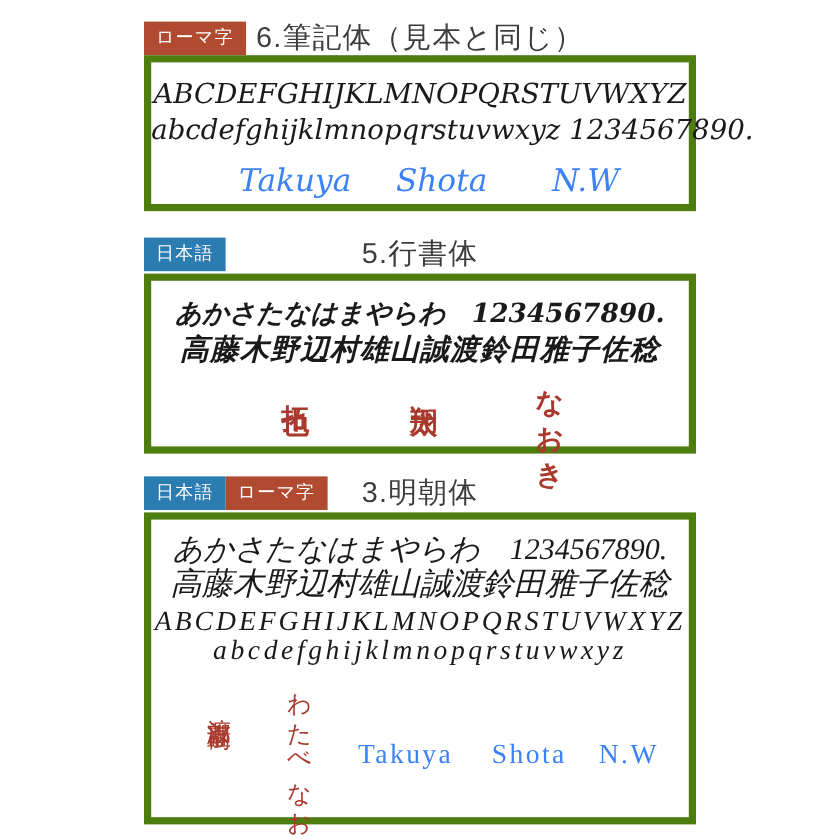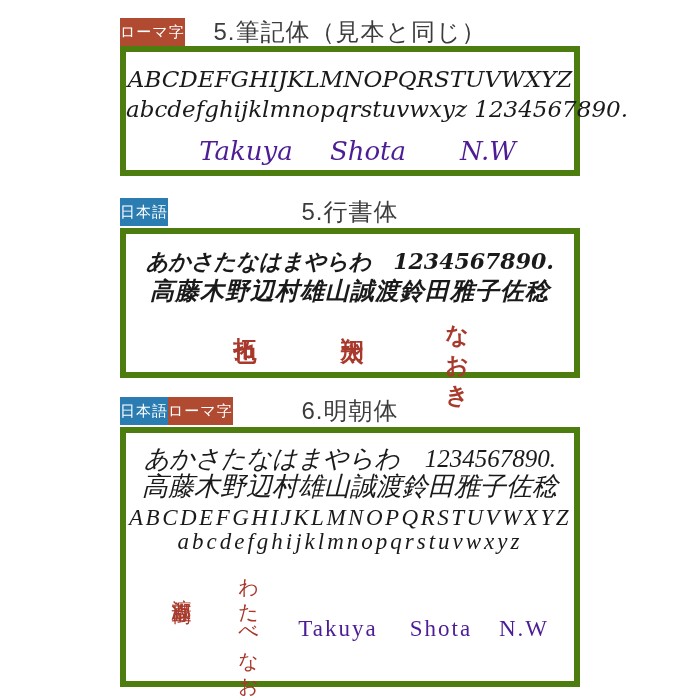--- a/index.html
+++ b/index.html
@@ -2,21 +2,21 @@
 <html><head>
 <meta charset="utf-8">
 <style>
   html,body{margin:0;padding:0;background:#ffffff;}
   body{width:700px;height:700px;font-family:"Liberation Sans",sans-serif;}
   .canvas{position:relative;width:700px;height:700px;background:#ffffff;overflow:hidden;}
 
   .section{position:absolute;left:120px;width:460px;}
   .sec-header{position:relative;height:28px;}
   .badge-row{position:absolute;left:0;top:0;display:flex;}
-  .badge{color:#ffffff;font-size:15px;line-height:28px;padding:0 0;letter-spacing:1px;white-space:nowrap;}
+  .badge{color:#ffffff;font-size:15px;line-height:28px;padding:0 10px;letter-spacing:1px;white-space:nowrap;}
   .badge.red{background:#b04a31;}
   .badge.blue{background:#2a7cb1;text-align:right;}
   .sec-title{position:absolute;left:0;right:0;top:0;text-align:center;font-size:24px;line-height:28px;color:#3c3c3c;font-weight:500;letter-spacing:1px;}
 
   .sample-box{position:relative;border:6px solid #4d7c0f;background:#ffffff;box-sizing:border-box;}
   .box1{height:130px;margin-top:0px;}
   .box2{height:150px;margin-top:2px;}
   .box3{height:260px;margin-top:2px;}
 
   .line{text-align:center;color:#1a1a1a;white-space:nowrap;font-style:italic;}
@@ -31,40 +31,40 @@
   .box2 .l1{padding-top:13px;font-size:22px;line-height:29px;}
   .box2 .l2{font-size:24px;line-height:30px;letter-spacing:1px;}
 
   
   .mincho{font-family:"Liberation Serif","DejaVu Serif",serif;}
   .box3 .l1{padding-top:12px;font-size:25px;line-height:28px;}
   .box3 .l2{font-size:26px;line-height:27px;}
   .box3 .l3{margin-top:6px;font-size:23px;line-height:24px;letter-spacing:2.5px;}
   .box3 .l4{font-size:23px;line-height:24px;letter-spacing:3px;}
 
-  .accent{color:#4c1d95;}
+  .accent{color:#3b82f6;}
   .name-abs{position:absolute;transform:translateX(-50%);white-space:nowrap;}
   .vname{position:absolute;transform:translateX(-50%);writing-mode:vertical-rl;text-orientation:upright;white-space:nowrap;color:#a8392c;}
 
   .box1 .name-abs{top:84px;font-size:26px;font-family:"DejaVu Serif",serif;font-style:italic;}
   .box2 .vname{font-family:"DejaVu Serif",serif;font-weight:bold;font-size:23px;line-height:1;letter-spacing:4px;}
   .box3 .vname{font-family:"Liberation Serif","DejaVu Serif",serif;font-size:20px;letter-spacing:2px;line-height:1;}
   .box3 .name-abs{top:183px;font-size:23px;font-family:"Liberation Serif","DejaVu Serif",serif;letter-spacing:2px;}
 </style>
 </head>
 <body>
 
 <div class="canvas">
 
   <div class="section" style="top:18px;">
     <div class="sec-header">
       <div class="badge-row">
         <span class="badge red">ローマ字</span>
       </div>
-      <div class="sec-title">5.筆記体（見本と同じ）</div>
+      <div class="sec-title">6.筆記体（見本と同じ）</div>
     </div>
     <div class="sample-box box1">
       <div class="line cursive l1">ABCDEFGHIJKLMNOPQRSTUVWXYZ</div>
       <div class="line cursive l2">abcdefghijklmnopqrstuvwxyz 1234567890.</div>
       <span class="name-abs accent" style="left:120px;">Takuya</span>
       <span class="name-abs accent" style="left:242px;">Shota</span>
       <span class="name-abs accent" style="left:362px;">N.W</span>
     </div>
   </div>
 
@@ -83,21 +83,21 @@
       <span class="vname" style="left:332px;top:74px;">なおき</span>
     </div>
   </div>
 
   <div class="section" style="top:397px;">
     <div class="sec-header">
       <div class="badge-row">
         <span class="badge blue">日本語</span>
         <span class="badge red">ローマ字</span>
       </div>
-      <div class="sec-title">6.明朝体</div>
+      <div class="sec-title">3.明朝体</div>
     </div>
     <div class="sample-box box3">
       <div class="line mincho l1">あかさたなはまやらわ　1234567890.</div>
       <div class="line mincho l2">高藤木野辺村雄山誠渡鈴田雅子佐稔</div>
       <div class="line mincho l3">ABCDEFGHIJKLMNOPQRSTUVWXYZ</div>
       <div class="line mincho l4">abcdefghijklmnopqrstuvwxyz</div>
       <span class="vname" style="left:56px;top:150px;">渡部直樹</span>
       <span class="vname" style="left:123px;top:131px;">わたべなおき</span>
       <span class="name-abs accent" style="left:212px;">Takuya</span>
       <span class="name-abs accent" style="left:315px;">Shota</span>

